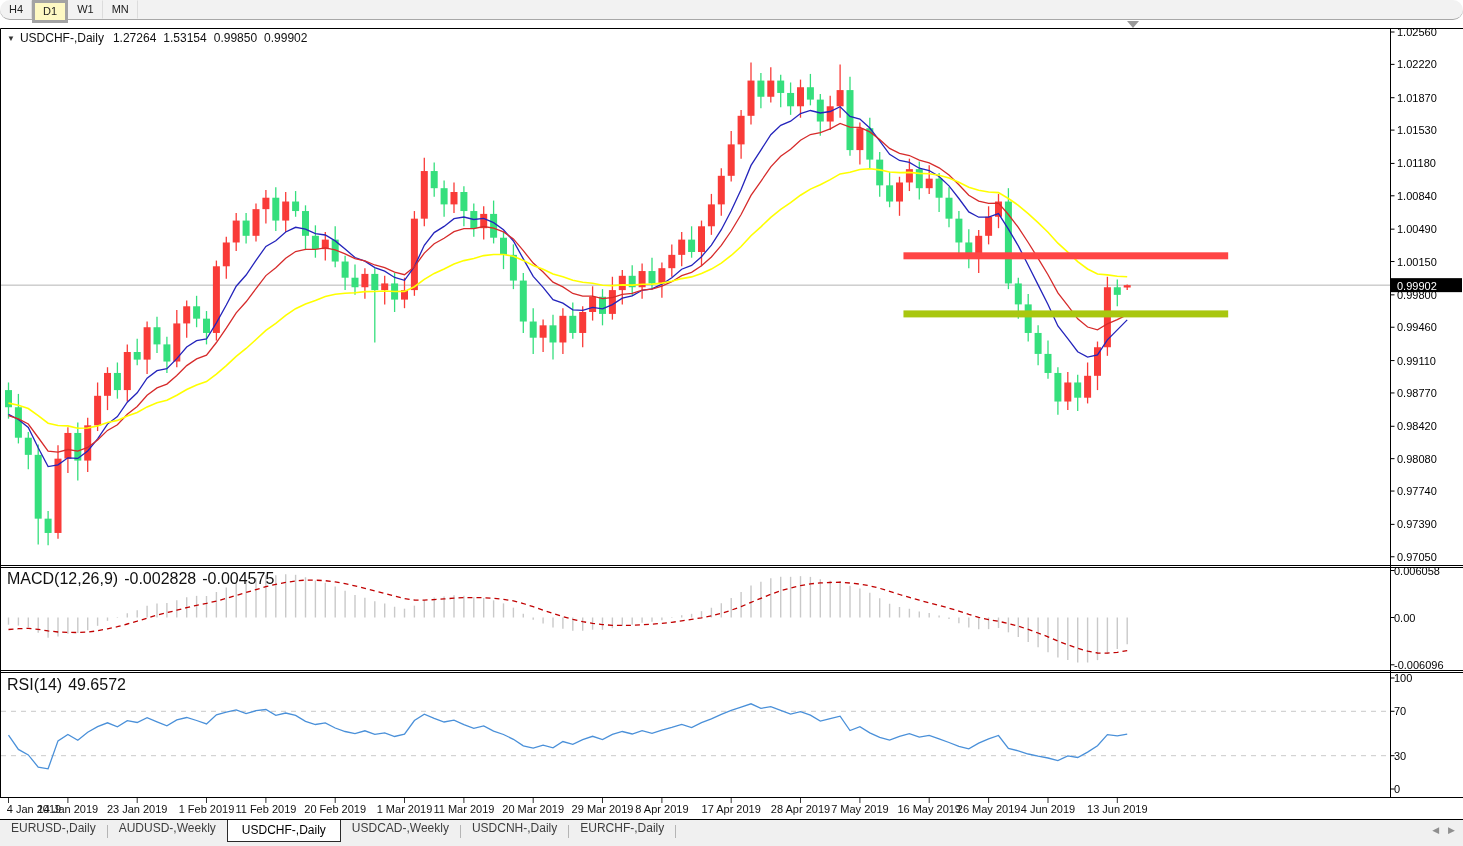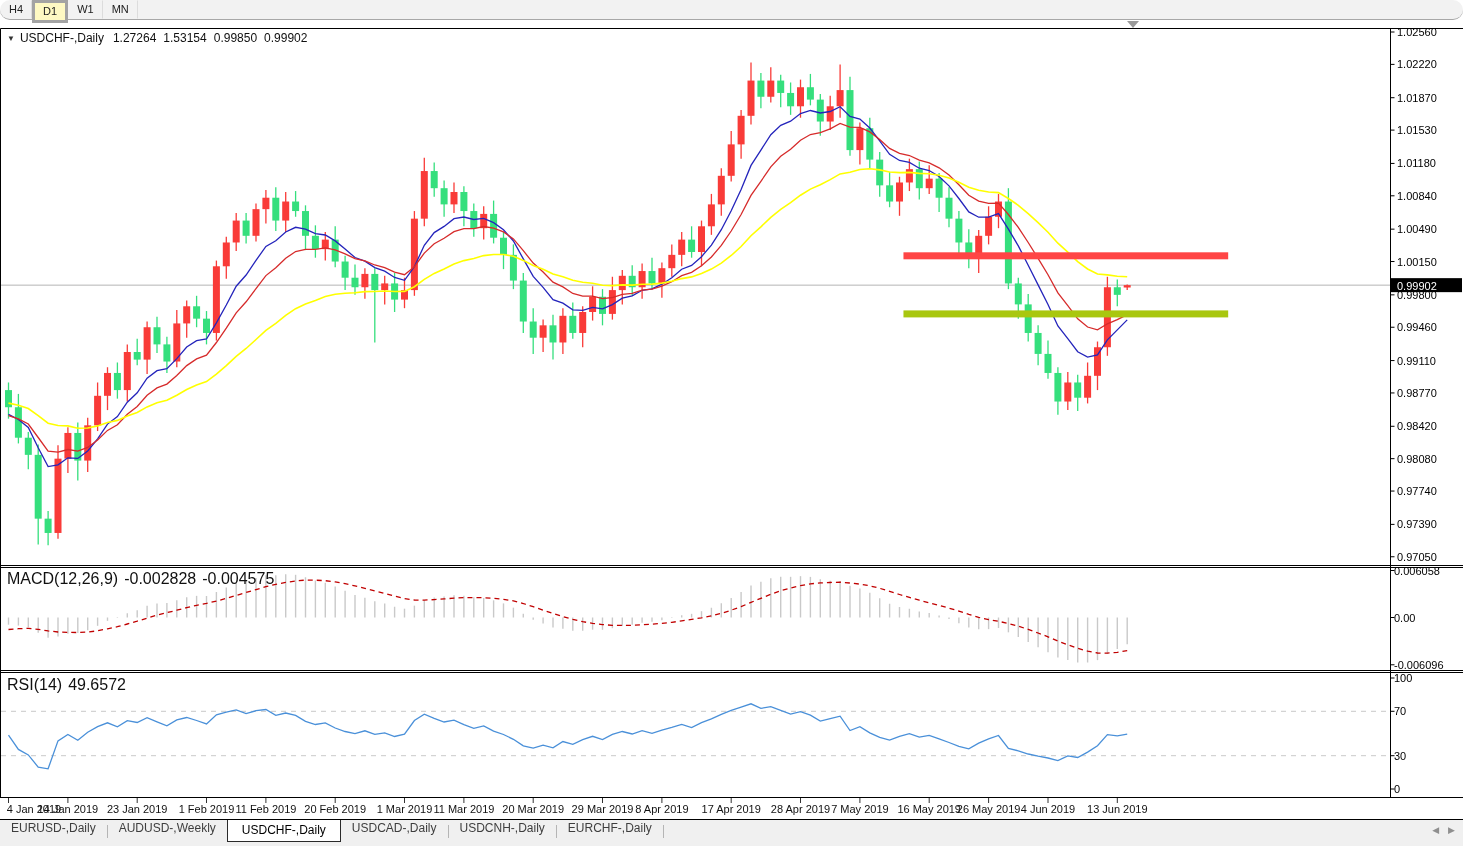--- a/index.html
+++ b/index.html
@@ -529,21 +529,21 @@
   </div>
   <div class="ind-label" id="rsi-label">
     <span>RSI(14)</span><span>49.6572</span>
   </div>
 
   <div class="tabsbar">
     <div class="tab">EURUSD-,Daily</div>
     <div class="tabsep"></div>
     <div class="tab">AUDUSD-,Weekly</div>
     <div class="tab active">USDCHF-,Daily</div>
-    <div class="tab">USDCAD-,Daily</div>
+    <div class="tab">USDCAD-,Weekly</div>
     <div class="tabsep"></div>
     <div class="tab">USDCNH-,Daily</div>
     <div class="tabsep"></div>
     <div class="tab">EURCHF-,Daily</div>
     <div class="tabsep"></div>
   </div>
   <div class="tab-arrows">
     <span>◀</span>
     <span>▶</span>
   </div>

